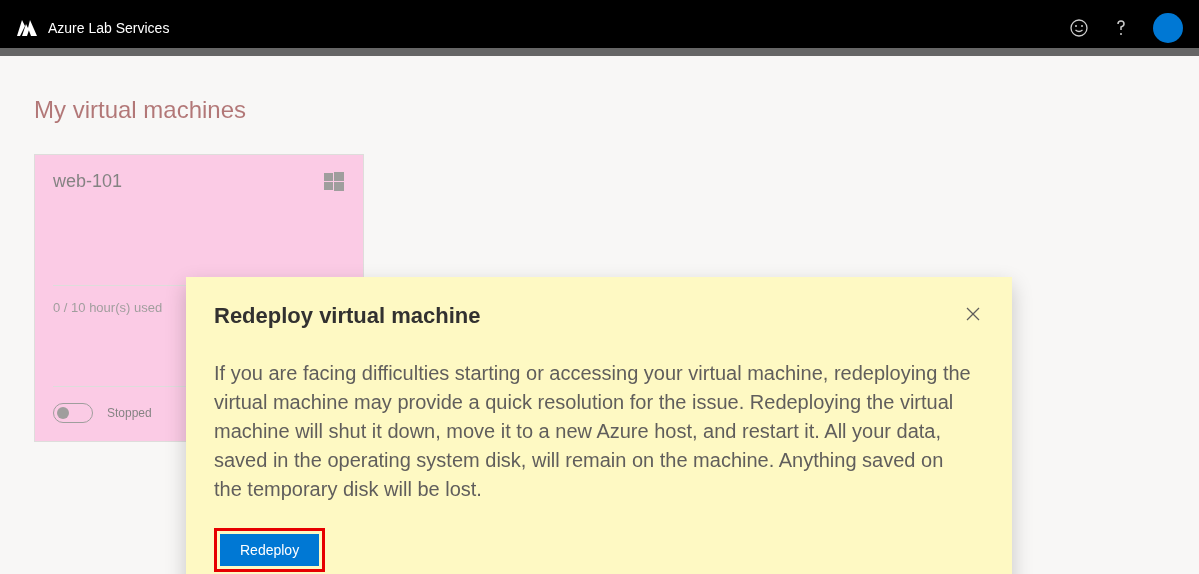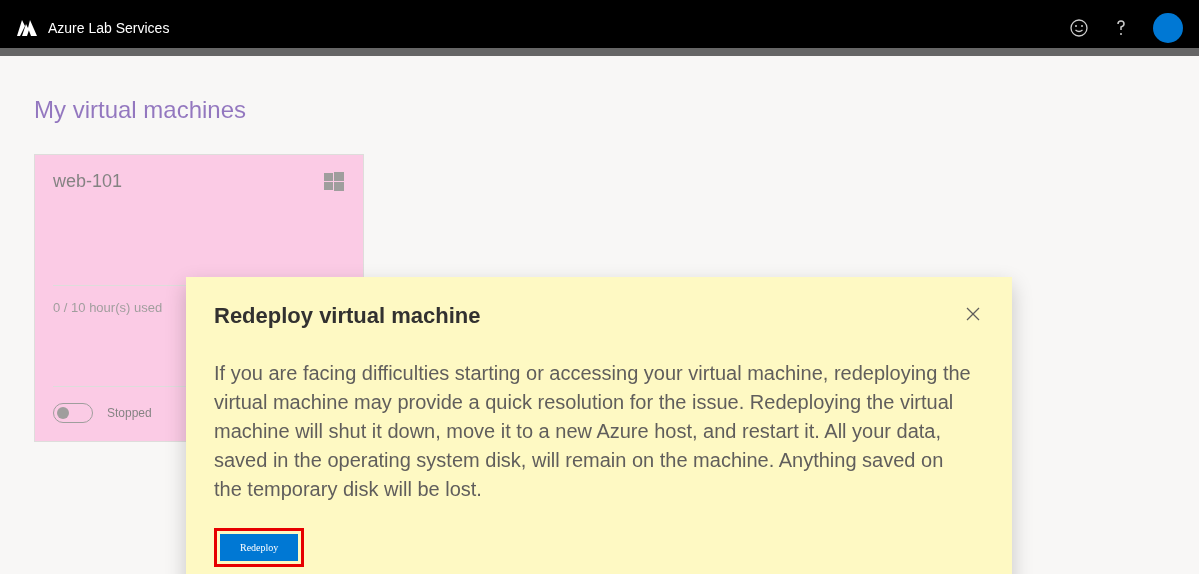--- a/index.html
+++ b/index.html
@@ -61,21 +61,21 @@
       border-radius: 50%;
       background: #0078d4;
       cursor: pointer;
     }
     .main {
       padding: 40px 34px;
     }
     .page-title {
       font-size: 24px;
       font-weight: 400;
-      color: #4c1d95;
+      color: #7f1d1d;
       margin-bottom: 30px;
     }
     .vm-card {
       width: 330px;
       border: 1px solid #c8c6c4;
       background: #f9a8d4;
       margin-top: 19px;
     }
     .vm-header {
       display: flex;
@@ -178,23 +178,23 @@
     .redeploy-highlight {
       border: 3px solid #e60000;
       padding: 3px;
       display: inline-block;
     }
     .redeploy-button {
       background: #0078d4;
       color: #fff;
       border: none;
       padding: 8px 20px;
-      font-size: 10px;
-      cursor: pointer;
-      font-family: Liberation Serif, serif;
+      font-size: 14px;
+      cursor: pointer;
+      font-family: Liberation Sans, sans-serif;
     }
   </style>
 </head>
 <body>
 
 <div class="topbar">
   <div class="topbar-left">
     <div class="brand-logo">
       <svg width="22" height="20" viewBox="0 0 22 20">
         <path d="M6 2 L9 8 L4 18 L1 18 Z M10 6 L13 12 L11 18 L6 18 Z M14 2 L21 18 L15 18 L12 10 Z" fill="#fff"></path>

